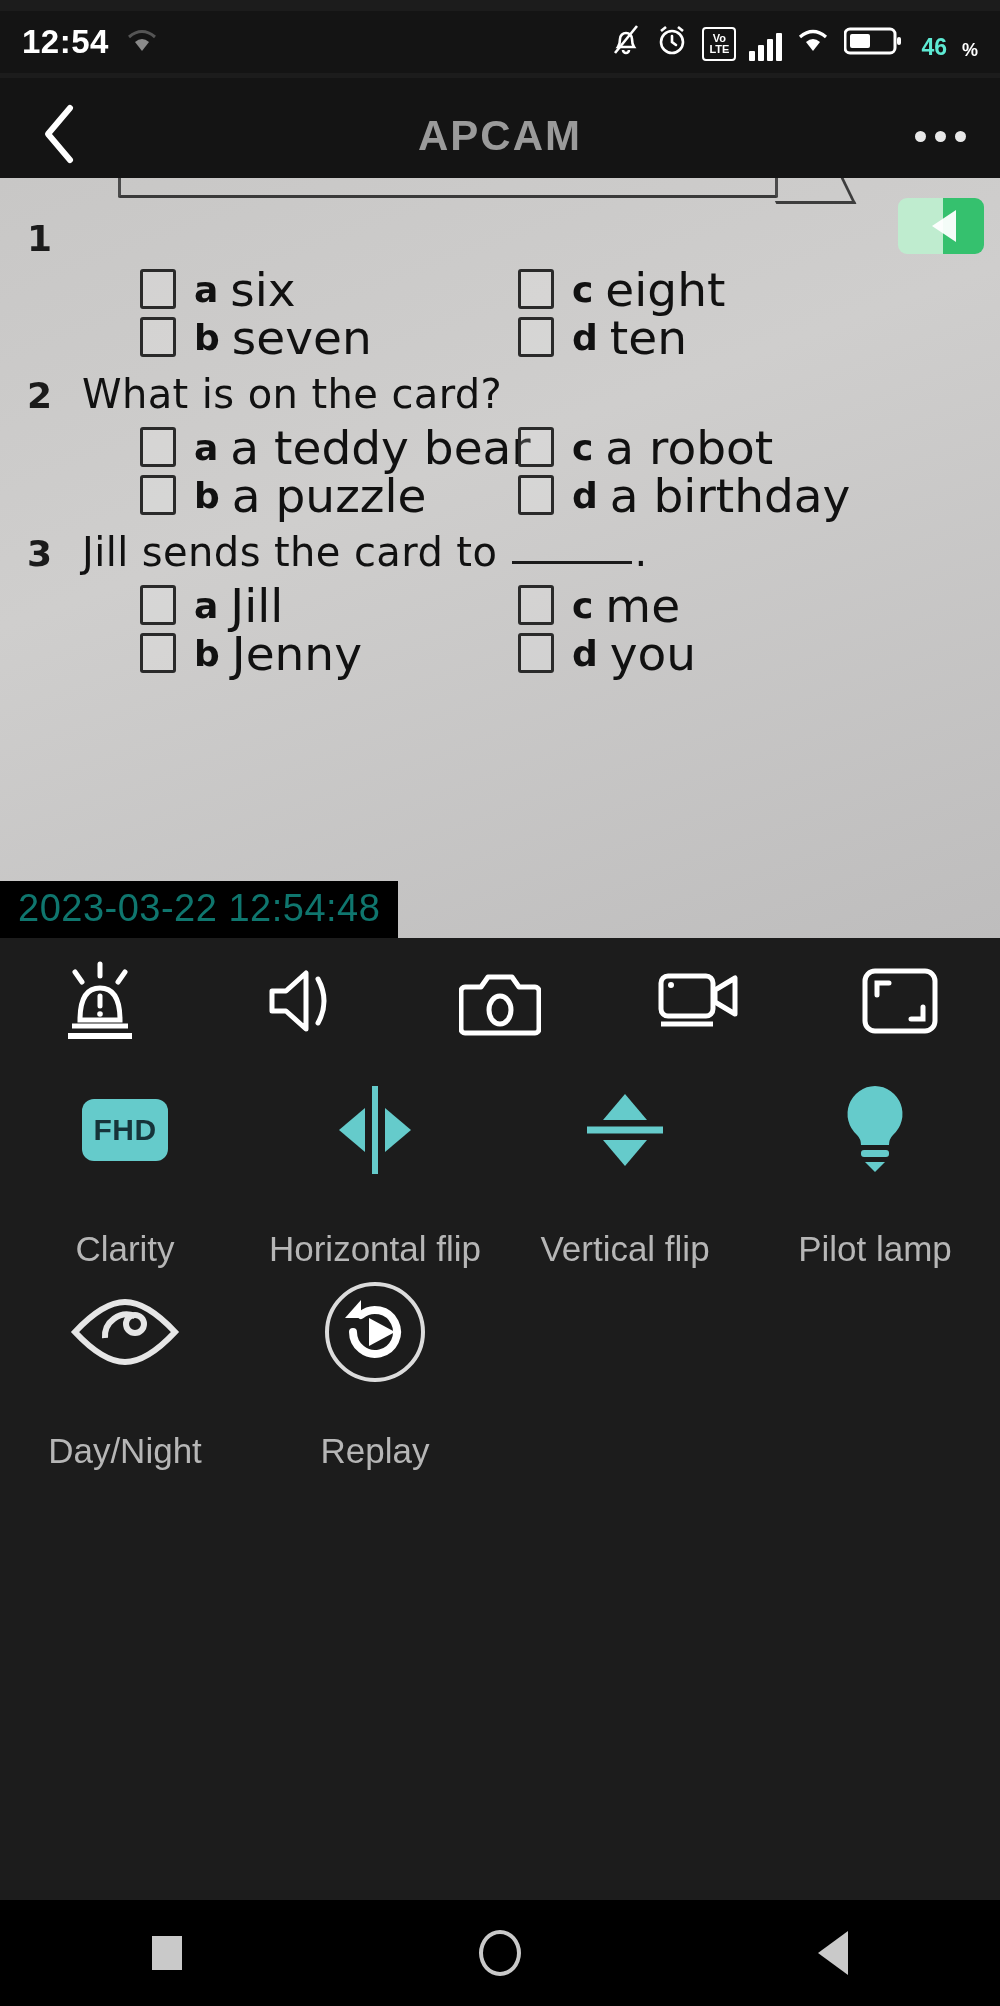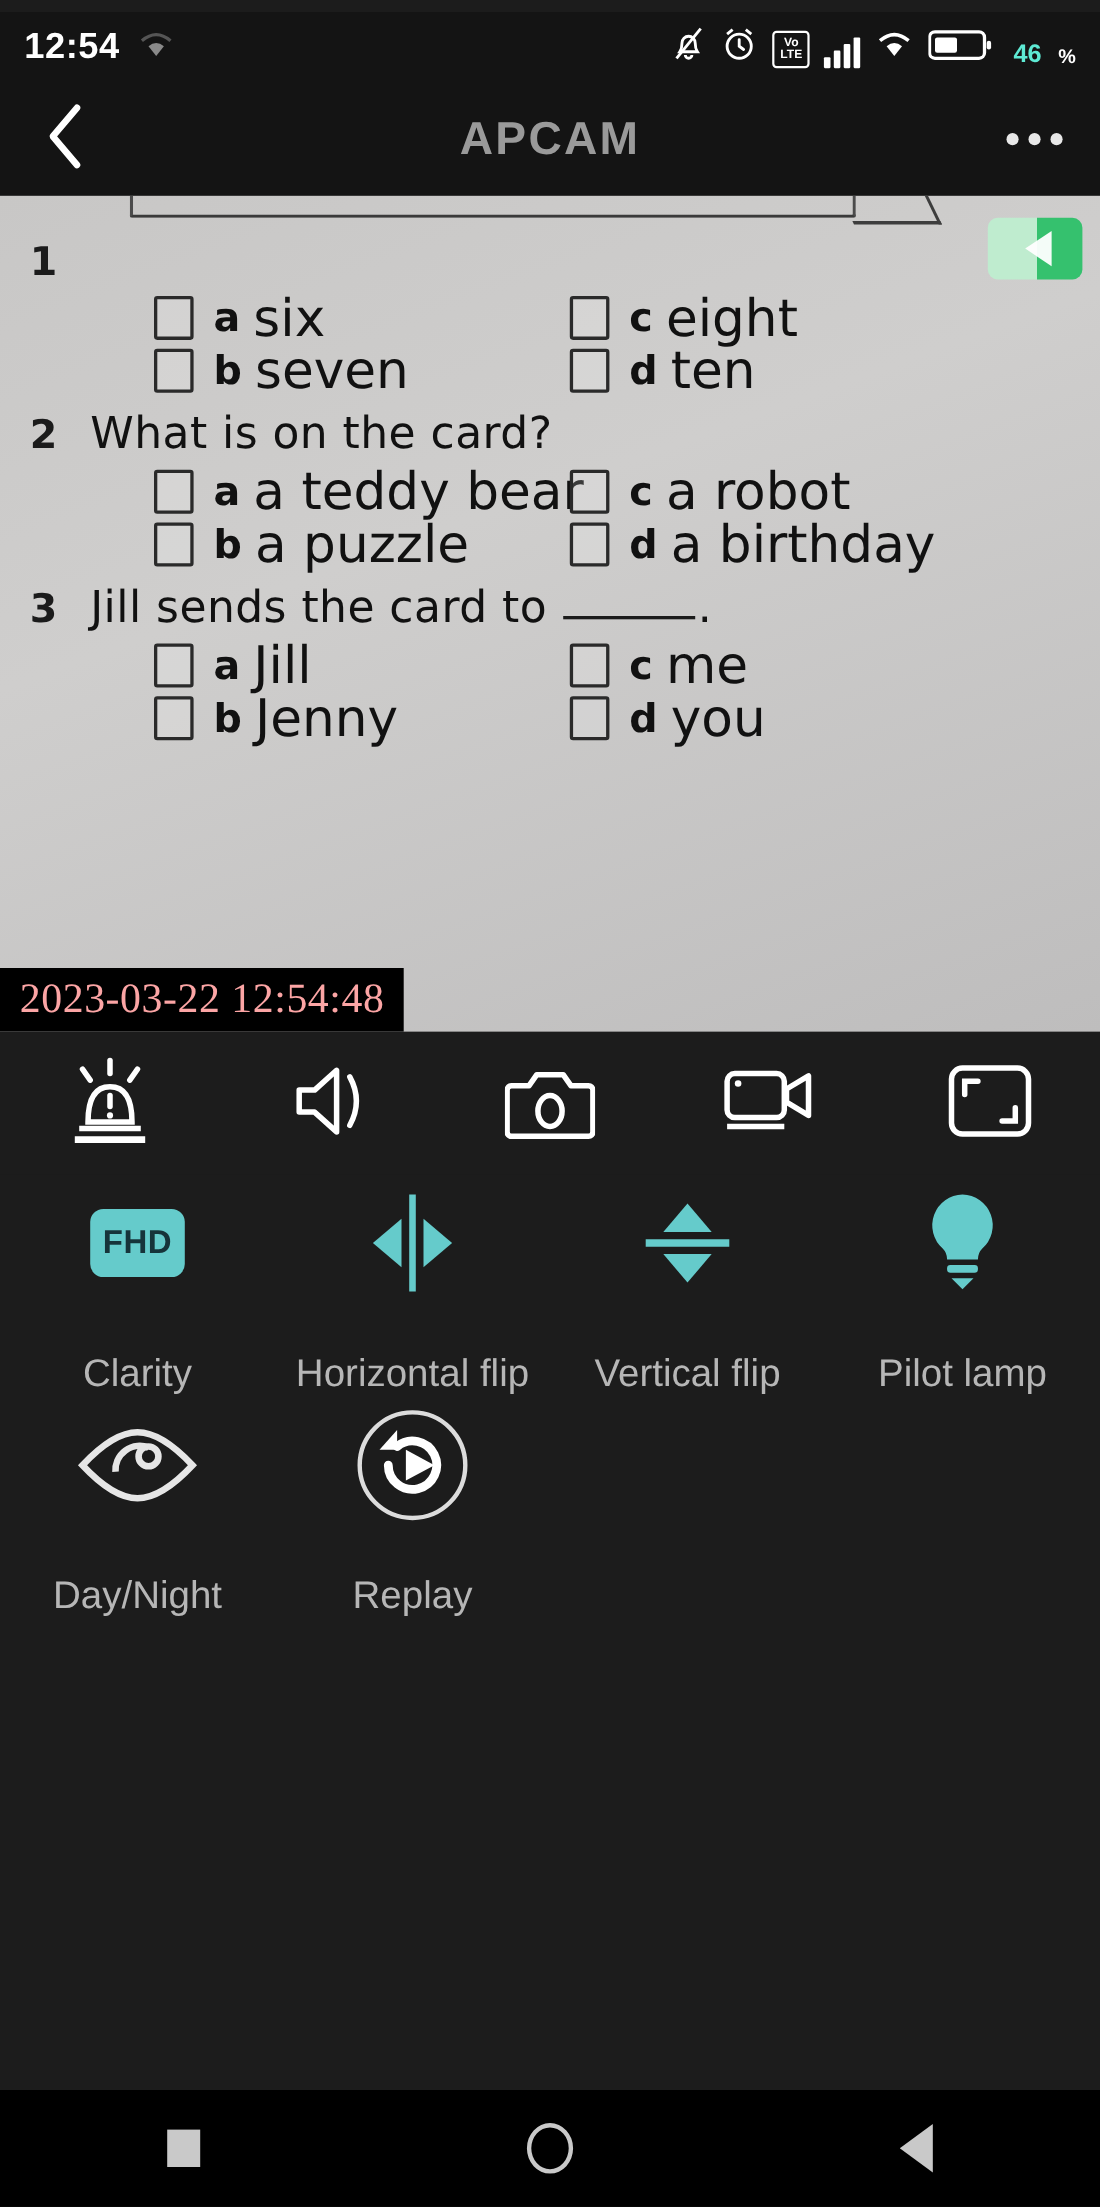--- a/index.html
+++ b/index.html
@@ -28,21 +28,21 @@
     display:flex; flex-direction:column; align-items:center; justify-content:center;
     color:#fff; font-size:11px; line-height:11px; font-weight:700;
   }
   .bars{ display:flex; align-items:flex-end; gap:3px; height:32px; }
   .bars i{ display:block; width:6px; background:#fff; border-radius:1px; }
   .bars i:nth-child(1){height:10px}.bars i:nth-child(2){height:16px}
   .bars i:nth-child(3){height:22px}.bars i:nth-child(4){height:28px}
 
   
   .titlebar{
-    position:absolute; left:0; top:68px; width:1000px; height:116px;
+    position:absolute; left:0; top:78px; width:1000px; height:116px;
     background:#141414; display:flex; align-items:center;
   }
   .tb-back{ width:120px; display:flex; justify-content:center; align-items:center; }
   .tb-title{
     flex:1; text-align:center; color:#9a9a9a; font-size:42px;
     font-weight:700; letter-spacing:2px;
   }
   .tb-menu{ width:120px; display:flex; justify-content:center; align-items:center; gap:9px; }
   .tb-menu span{ width:11px; height:11px; border-radius:50%; background:#e8e8e8; display:block; }
 
@@ -87,23 +87,23 @@
   .optcol.right{ padding-left:58px; }
   .opt{ display:flex; align-items:center; height:48px; }
   .cbx{ width:36px; height:40px; border:3px solid #2a2a2a; border-radius:3px;
         background:rgba(255,255,255,.18); flex:none; }
   .opt-l{ margin-left:18px; font-size:36px; font-weight:700; color:#111;
           font-family:"DejaVu Sans", sans-serif; }
   .opt-t{ margin-left:12px; font-size:47px; color:#111; white-space:nowrap;
           font-family:"DejaVu Sans", sans-serif; }
 
   .timestamp{
-    position:absolute; left:0; bottom:0; background:#000; color:#fca5a5;
+    position:absolute; left:0; bottom:0; background:#000; color:#0f766e;
     font-size:38px; padding:6px 18px 8px 18px; letter-spacing:.5px;
-    font-family:Liberation Serif, serif;
+    font-family:Liberation Sans, sans-serif;
   }
 
   
   .controls{
     position:absolute; left:0; top:938px; width:1000px; height:130px;
     background:#1c1c1c; display:flex; align-items:center;
   }
   .ctrl{ flex:1; display:flex; align-items:center; justify-content:center; height:130px; }
 
   

